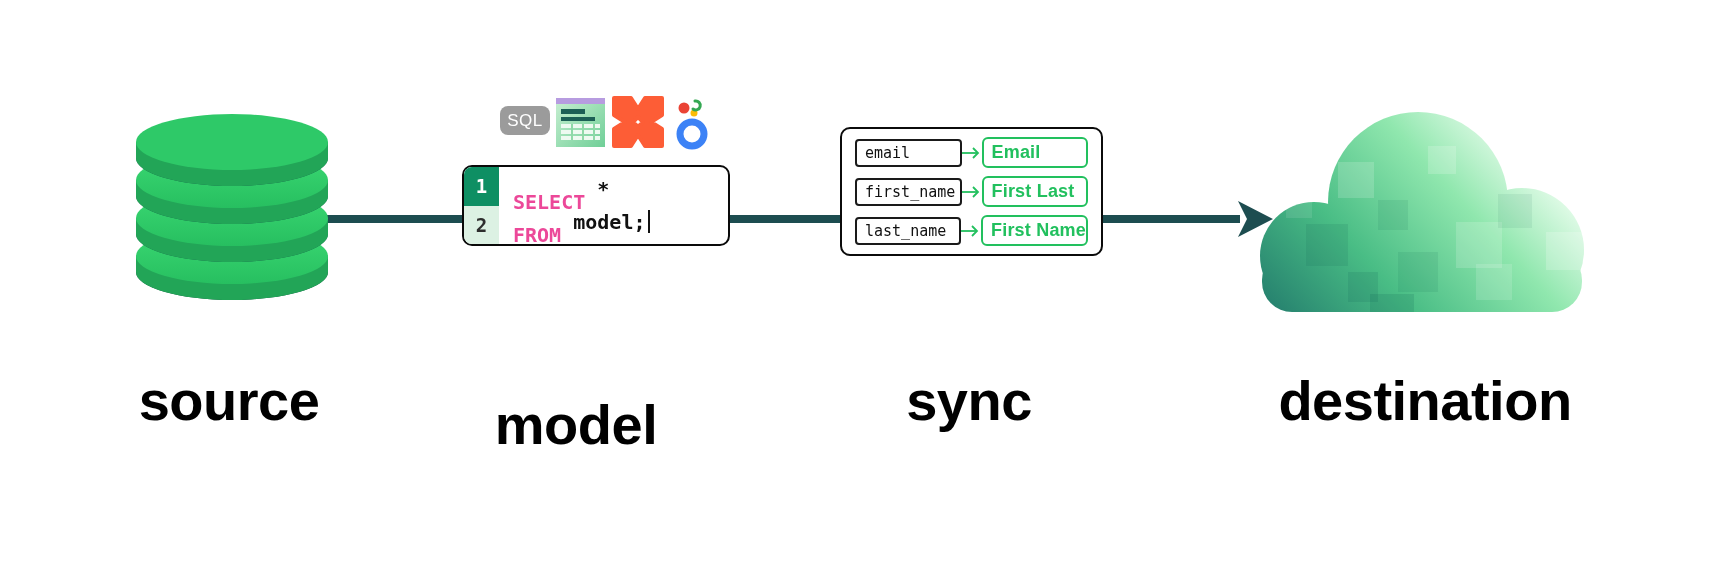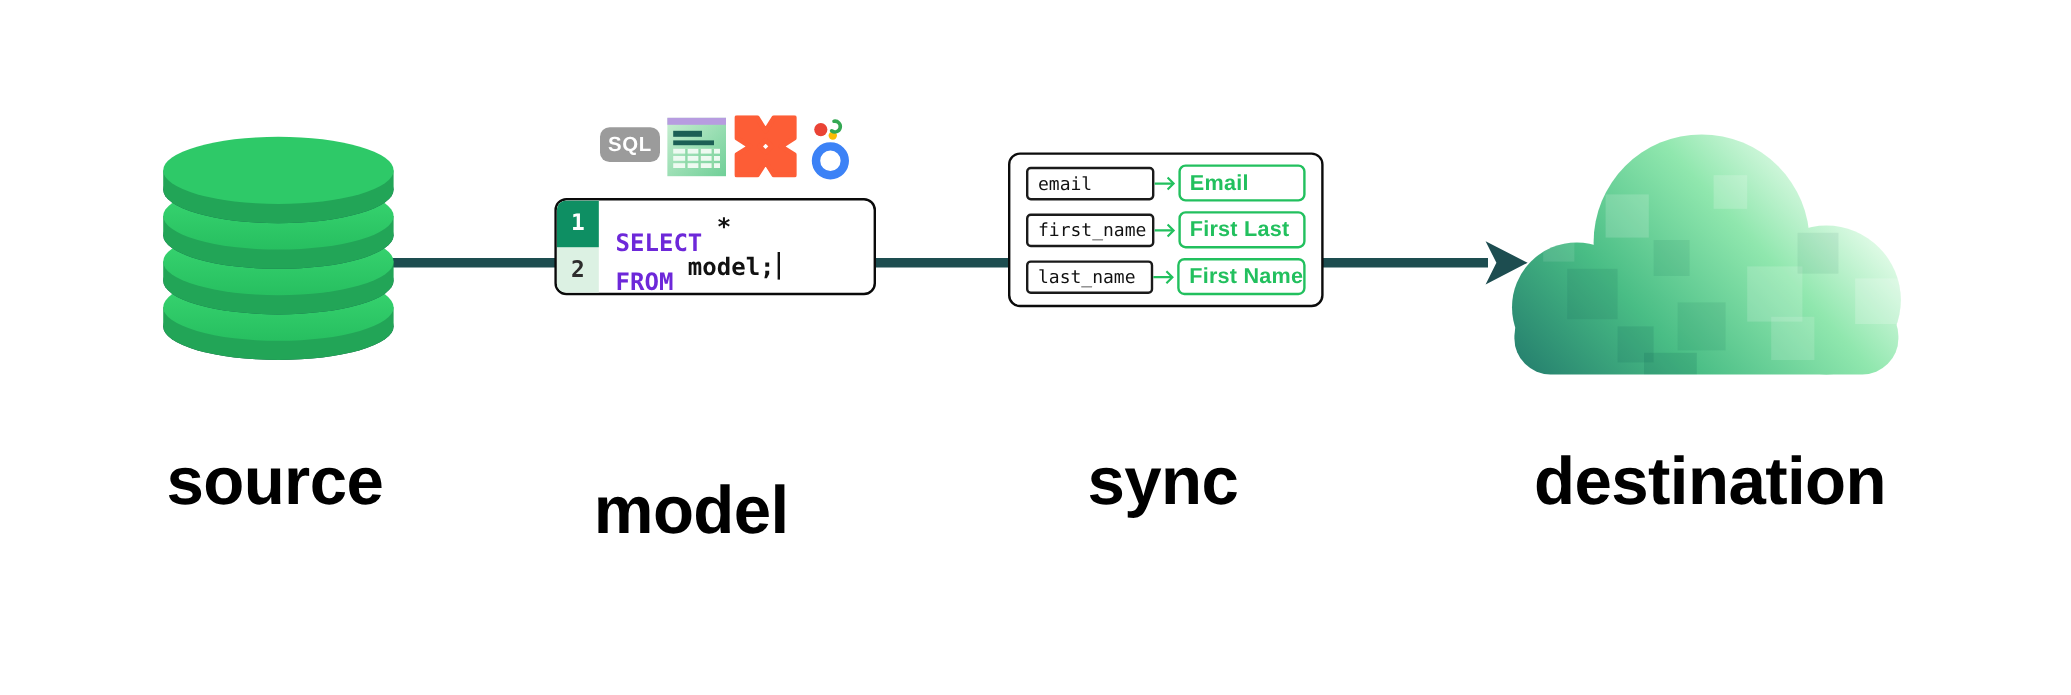--- a/index.html
+++ b/index.html
@@ -16,21 +16,21 @@
   
   #db-svg { left:131px; top:104px; width:202px; height:200px; z-index:2; }
 
   
   #cloud-svg { left:1250px; top:106px; width:340px; height:212px; z-index:2; }
 
   
   .sql-badge {
     left:500px; top:106px; width:50px; height:29px; z-index:3;
     background:#9b9b9b; border-radius:8px; color:#ffffff;
-    font-size:17px; font-weight:bold; letter-spacing:0.5px;
+    font-size:17px; font-weight:normal; letter-spacing:0.5px;
     display:flex; align-items:center; justify-content:center;
   }
   #sheet-svg  { left:556px; top:98px;  width:49px; height:49px; z-index:3; }
   #dbt-svg    { left:612px; top:96px;  width:52px; height:52px; z-index:3; }
   #looker-svg { left:674px; top:97px;  width:36px; height:53px; z-index:3; }
 
   
   .codebox {
     left:462px; top:165px; width:268px; height:81px; z-index:3;
     background:#ffffff; border:2.5px solid #0a0a0a; border-radius:10px;
@@ -42,21 +42,21 @@
     font-family:"DejaVu Sans Mono", monospace; font-size:19px; font-weight:bold;
     color:#2d2d2d;
   }
   .gnum.active { background:#0e8f63; color:#ffffff; }
   .code { flex:1; padding:5px 0 0 14px; }
   .cline {
     height:33px; display:flex; align-items:center;
     font-family:"DejaVu Sans Mono", monospace; font-size:20px; font-weight:bold;
     white-space:pre; color:#111111;
   }
-  .kw { color:#6d28d9; white-space:pre;margin-top:26px; }
+  .kw { color:#ec4899; white-space:pre;margin-top:26px; }
   .pl { color:#111111; white-space:pre; }
   .cursor { display:inline-block; width:2px; height:23px; background:#111111; margin-left:3px; }
 
   
   .syncbox {
     left:840px; top:127px; width:263px; height:129px; z-index:3;
     background:#ffffff; border:2.5px solid #0b0b0b; border-radius:10px;
     display:flex; flex-direction:column; justify-content:space-evenly;
     padding:0 13px;
   }

